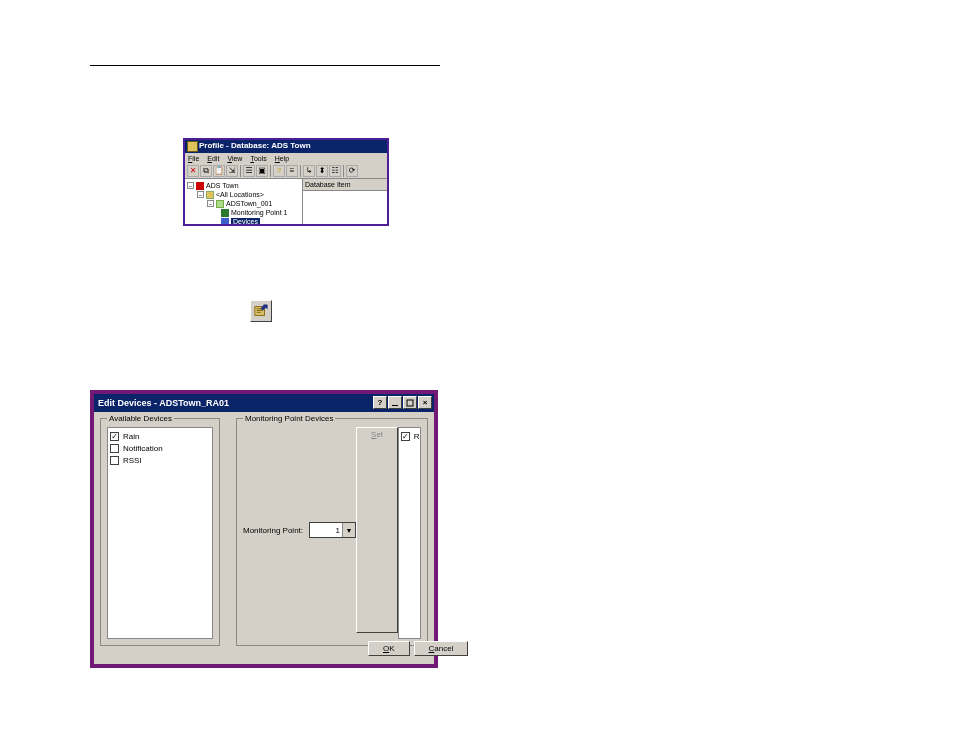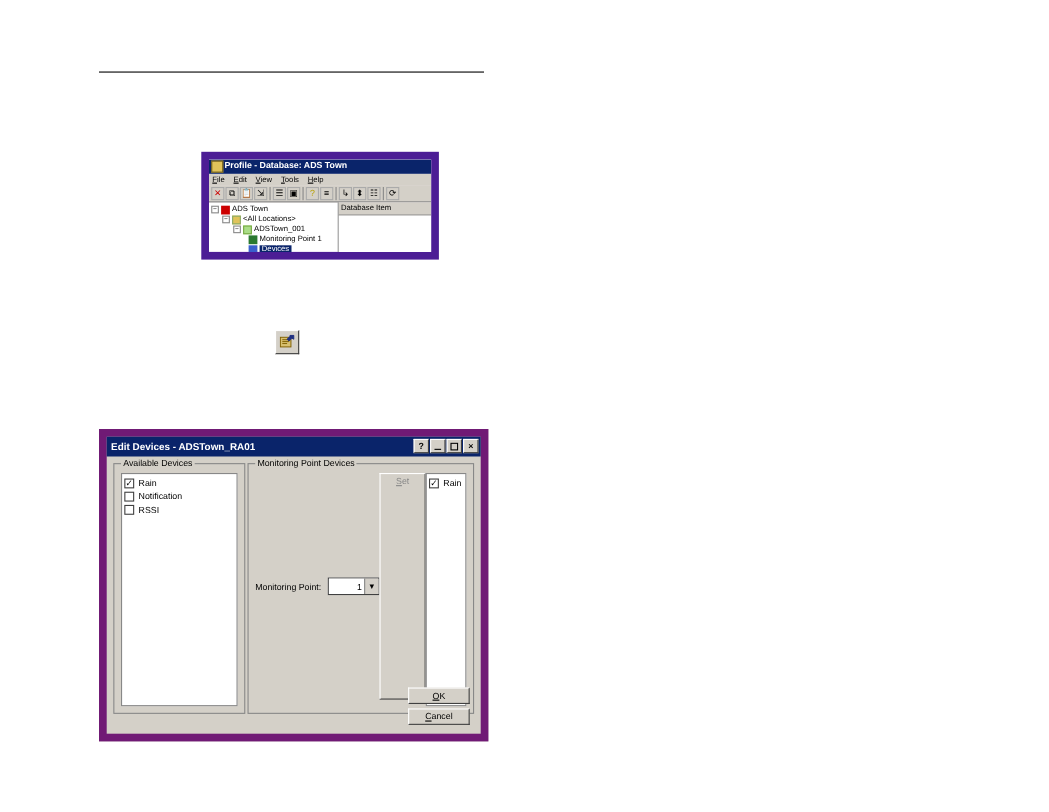--- a/index.html
+++ b/index.html
@@ -20,21 +20,21 @@
     width: 350px;
     border-top: 1px solid #000;
   }
   
   .profile-window {
     position: absolute;
     left: 183px;
     top: 138px;
     width: 202px;
     height: 84px;
-    border: 7px solid #4c1d95;
+    border: 2px solid #4c1d95;
     background: #fff;
     font-size: 7px;
     line-height: 1;
     overflow: hidden;
   }
   .profile-title {
     background: #0a246a;
     color: #fff;
     padding: 2px 3px 3px 14px;
     position: relative;
@@ -131,21 +131,21 @@
     background:#d4d0c8;
     display:flex;align-items:center;justify-content:center;
   }
   .lone-btn svg{width:14px;height:14px;}
   
   .dlg {
     position:absolute;
     left:90px; top:390px;
     width:340px; height:270px;
     background:#d4d0c8;
-    border:7px solid #701a75;
+    border:4px solid #701a75;
     font-size:8px;
   }
   .dlg-title {
     background:#0a246a;
     color:#fff;
     display:flex;
     justify-content:space-between;
     align-items:center;
     padding:2px 2px 3px 4px;
     font-weight:bold;
@@ -159,21 +159,21 @@
     border-left:1px solid #fff;
     border-right:1px solid #404040;
     border-bottom:1px solid #404040;
     font-size:8px;
     display:flex;align-items:center;justify-content:center;
     color:#000;
   }
   .dlg-body {
     display:flex;
     padding:6px 6px 0 6px;
-    gap:2px;
+    gap:16px;
     height:228px;
   }
   .grp {
     border:1px solid #888;
     position:relative;
     padding:8px 6px 6px 6px;
     box-sizing:border-box;
   }
   .grp-legend {
     position:absolute; top:-5px; left:6px;
@@ -210,21 +210,21 @@
     border-right:1px solid #404040;border-bottom:1px solid #404040;
     background:#d4d0c8;
     padding:2px 14px;font-size:8px;text-align:center;
     display:inline-block;
   }
   .btn .u{text-decoration:underline;}
   .btn.disabled{color:#888;}
   .set-wrap{display:flex;justify-content:center;margin-bottom:6px;}
   .dlg-footer{
     position:absolute; right:10px; bottom:8px;
-    display:flex;flex-direction:column;gap:4px;width:56px;
+    display:flex;flex-direction:row;gap:4px;width:56px;
   }
   .dlg-footer .btn{width:100%;box-sizing:border-box;}
 </style>
 </head>
 <body>
 
 <div class="hr"></div>
 
 <div class="profile-window">
   <div class="profile-title">

